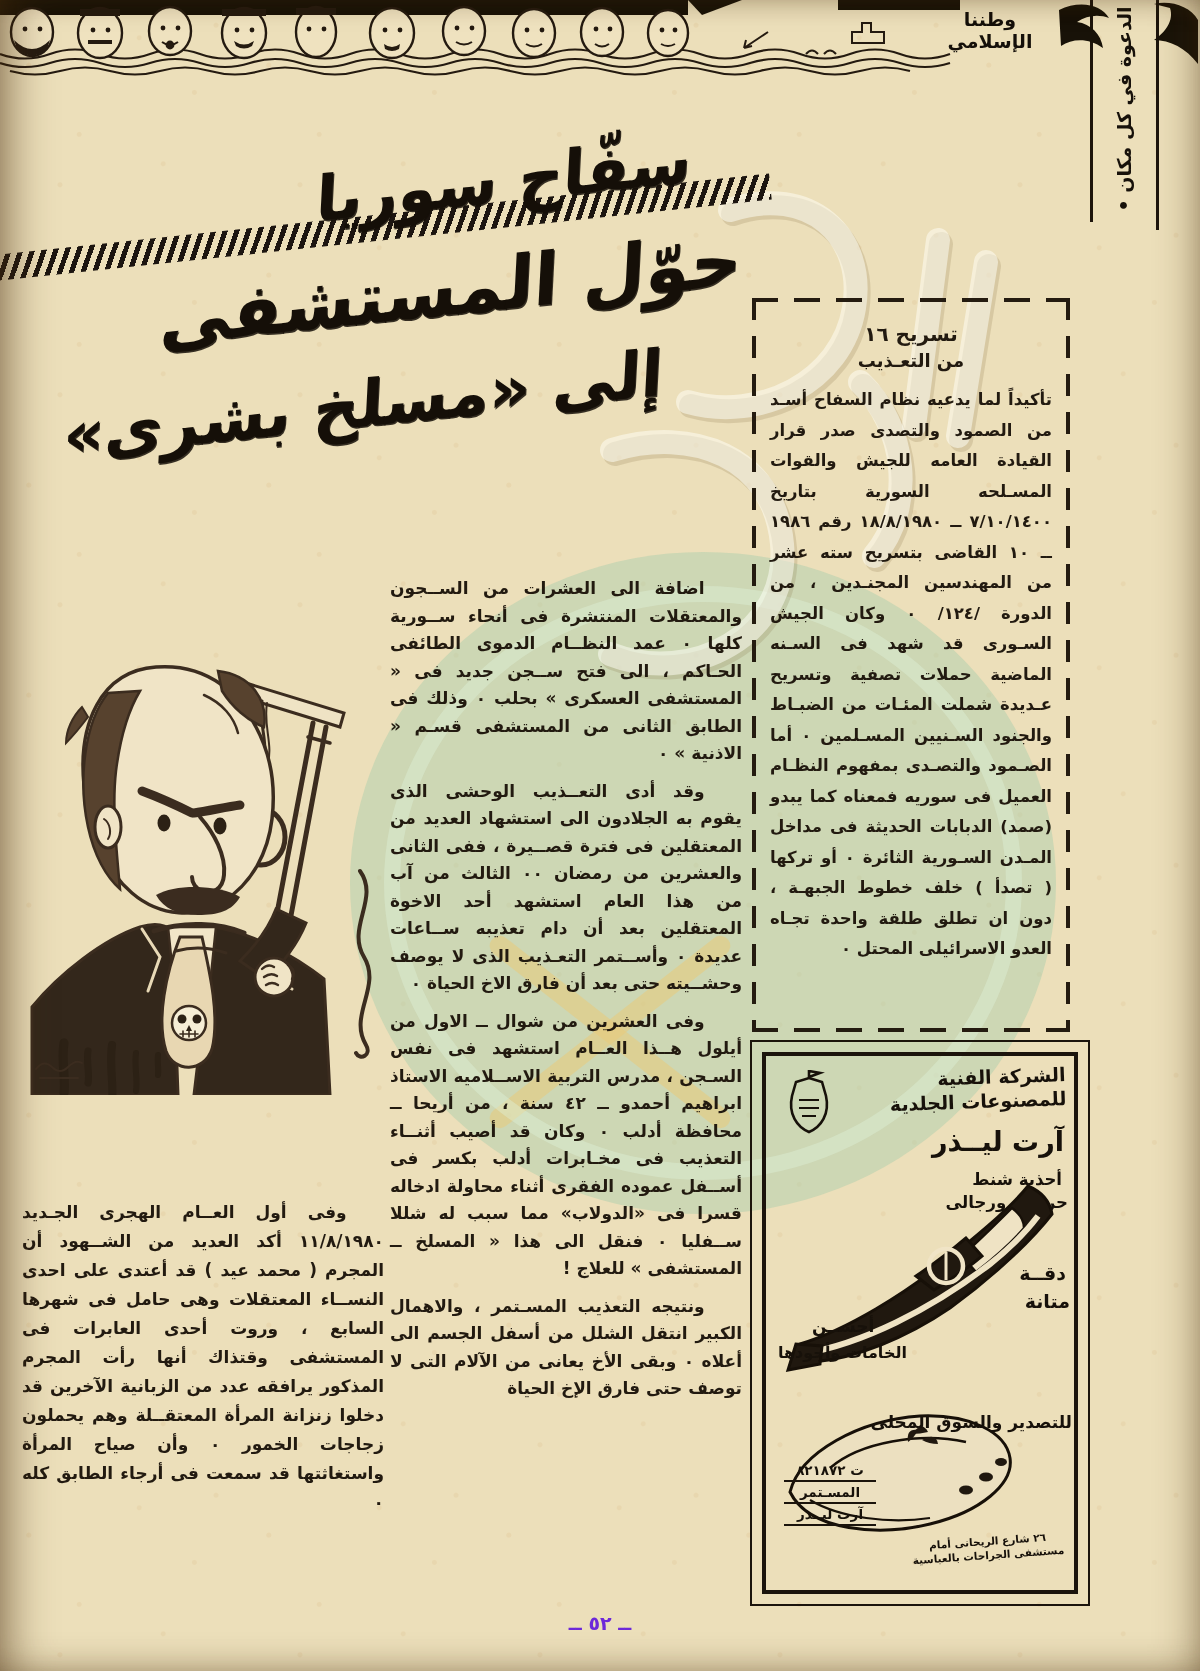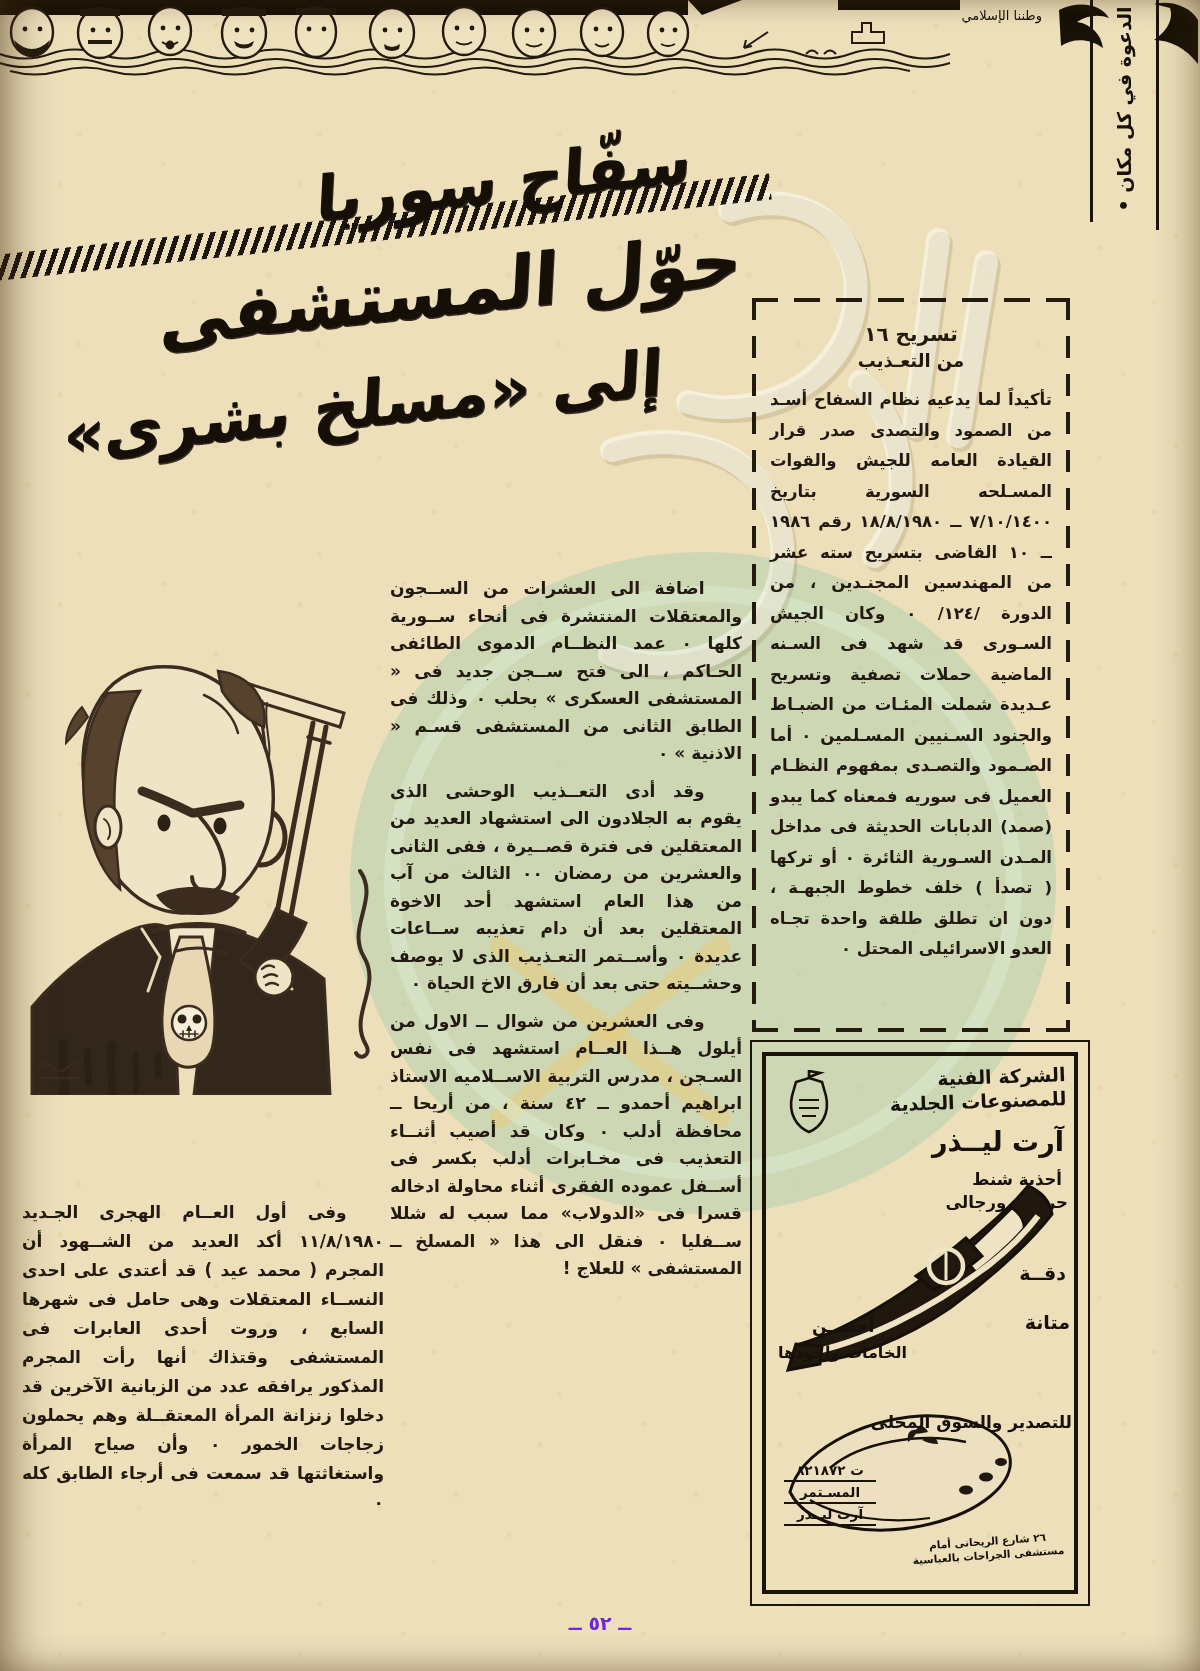--- a/index.html
+++ b/index.html
@@ -34,21 +34,21 @@
   .seal::after{content:"";position:absolute;inset:34px;border-radius:50%;
     border:16px solid rgba(222,240,216,.42);}
   .sword{position:absolute;width:300px;height:20px;border-radius:12px;background:rgba(233,203,122,.55);}
   .sword.a{left:110px;top:470px;transform:rotate(38deg);}
   .sword.b{left:110px;top:470px;transform:rotate(-38deg);}
   svg.emboss{position:absolute;left:430px;top:120px;z-index:2;}
   svg.arcs{position:absolute;left:0;top:0;z-index:5;pointer-events:none;}
   
   svg.topstrip{position:absolute;left:0;top:0;z-index:3;}
   .masthead-title{position:absolute;left:938px;top:8px;width:104px;z-index:4;
-    font-size:13px;font-weight:400;text-align:right;letter-spacing:-.5px;color:#15100a;}
+    font-size:19px;font-weight:700;text-align:center;letter-spacing:-.5px;color:#15100a;}
   .vrule{position:absolute;top:0;width:2.5px;background:#1d150c;z-index:4;}
   .vrule.r1{left:1090px;height:222px;}
   .vrule.r2{left:1156px;height:230px;}
   .side-vert{position:absolute;left:1092px;top:0;width:64px;height:218px;z-index:4;
     display:flex;align-items:center;justify-content:center;}
   .side-vert span{transform:rotate(-90deg);white-space:nowrap;font-size:19px;font-weight:700;color:#17110a;}
   svg.cornerglyph{position:absolute;z-index:4;}
   
   .headline{position:absolute;left:28px;top:148px;width:724px;height:340px;z-index:4;
     transform:rotate(-6deg);}
@@ -82,21 +82,21 @@
   .adbox{position:absolute;left:750px;top:1040px;width:336px;height:562px;
     border:2.5px solid #1b140c;z-index:4;}
   .adbox .inner{position:absolute;inset:10px;border:4.5px solid #1b140c;}
   .adbox .item{position:absolute;font-weight:900;color:#17110a;}
   .ad-company{right:8px;top:10px;width:228px;font-size:19px;line-height:1.28;
     text-align:right;transform:rotate(-2deg);}
   .ad-brand{right:10px;top:70px;font-size:27px;}
   .ad-prod1{right:12px;top:114px;font-size:16.5px;}
   .ad-prod2{right:6px;top:137px;font-size:16.5px;}
   .ad-q1{right:8px;top:206px;font-size:19px;letter-spacing:2px;}
-  .ad-q2{right:4px;top:234px;font-size:19px;margin-top:21px;}
+  .ad-q2{right:4px;top:234px;font-size:19px;}
   .ad-m1{left:46px;top:260px;font-size:17px;letter-spacing:2px;}
   .ad-m2{left:12px;top:287px;font-size:16px;}
   .ad-market{right:2px;top:356px;font-size:17px;}
   .ad-phoneblock{left:18px;top:404px;width:92px;font-size:13.5px;text-align:center;}
   .ad-phoneblock div{border-bottom:2px solid #1b140c;padding:2px 0;}
   .ad-phoneblock div:last-child{border-bottom:2px solid #1b140c;}
   .ad-address{right:2px;top:478px;width:168px;font-size:10.5px;font-weight:700;
     line-height:1.35;transform:rotate(-4deg);text-align:center;}
   svg.adshoe1{position:absolute;left:0;top:92px;}
   svg.adshoe2{position:absolute;left:4px;top:316px;}
@@ -289,20 +289,21 @@
   <div class="decree">
     <h3>تسريح ١٦</h3>
     <h4>من التعـذيب</h4>
     <p>تأكيداً لما يدعيه نظام السفاح أسـد من الصمود والتصدى صدر قرار القيادة العامه للجيش والقوات المسـلحه السورية بتاريخ ٧/١٠/١٤٠٠ ــ ١٨/٨/١٩٨٠ رقم ١٩٨٦ ــ ١٠ القاضى بتسريح سته عشر من المهندسين المجنـدين ، من الدورة /١٢٤/ ٠ وكان الجيش السـورى قد شهد فى السـنه الماضية حملات تصفية وتسريح عـديدة شملت المئـات من الضبـاط والجنود السـنيين المسـلمين ٠ أما الصـمود والتصـدى بمفهوم النظـام العميل فى سوريه فمعناه كما يبدو (صمد) الدبابات الحديثة فى مداخل المـدن السـورية الثائرة ٠ أو تركها ( تصدأ ) خلف خطوط الجبهـة ، دون ان تطلق طلقة واحدة تجـاه العدو الاسرائيلى المحتل ٠</p>
   </div>
 
   <div class="col col-mid">
     <p>اضافة الى العشرات من الســجون والمعتقلات المنتشرة فى أنحاء ســورية كلها ٠ عمد النظــام الدموى الطائفى الحـاكم ، الى فتح ســجن جديد فى « المستشفى العسكرى » بحلب ٠ وذلك فى الطابق الثانى من المستشفى قسـم « الاذنية » ٠</p>
     <p>وقد أدى التعــذيب الوحشى الذى يقوم به الجلادون الى استشهاد العديد من المعتقلين فى فترة قصــيرة ، ففى الثانى والعشرين من رمضان ٠٠ الثالث من آب من هذا العام استشهد أحد الاخوة المعتقلين بعد أن دام تعذيبه ســاعات عديدة ٠ وأســتمر التعـذيب الذى لا يوصف وحشــيته حتى بعد أن فارق الاخ الحياة ٠</p>
     <p>وفى العشرين من شوال ــ الاول من أيلول هــذا العــام استشهد فى نفس السـجن ، مدرس التربية الاســلاميه الاستاذ ابراهيم أحمدو ــ ٤٢ سنة ، من أريحا ــ محافظة أدلب ٠ وكان قد أصيب أثنــاء التعذيب فى مخـابرات أدلب بكسر فى أســفل عموده الفقرى أثناء محاولة ادخاله قسرا فى «الدولاب» مما سبب له شللا ســفليا ٠ فنقل الى هذا « المسلخ ــ المستشفى » للعلاج !</p>
+    <p>ونتيجه التعذيب المسـتمر ، والاهمال الكبير انتقل الشلل من أسفل الجسم الى أعلاه ٠ وبقى الأخ يعانى من الآلام التى لا توصف حتى فارق الإخ الحياة</p>
   </div>
 
   <div class="col col-left">
     <p>وفى أول العــام الهجرى الجـديد ١١/٨/١٩٨٠ أكد العديد من الشــهود أن المجرم ( محمد عيد ) قد أعتدى على احدى النســاء المعتقلات وهى حامل فى شهرها السابع ، وروت أحدى العابرات فى المستشفى وقتذاك أنها رأت المجرم المذكور يرافقه عدد من الزبانية الآخرين قد دخلوا زنزانة المرأة المعتقــلة وهم يحملون زجاجات الخمور ٠ وأن صياح المرأة واستغاثتها قد سمعت فى أرجاء الطابق كله ٠</p>
   </div>
 
   <div class="adbox">
     <div class="inner">
       <svg class="adbadge" width="58" height="66" viewBox="0 0 58 66">
         <g fill="none" stroke="#17110a" stroke-width="2.6">

